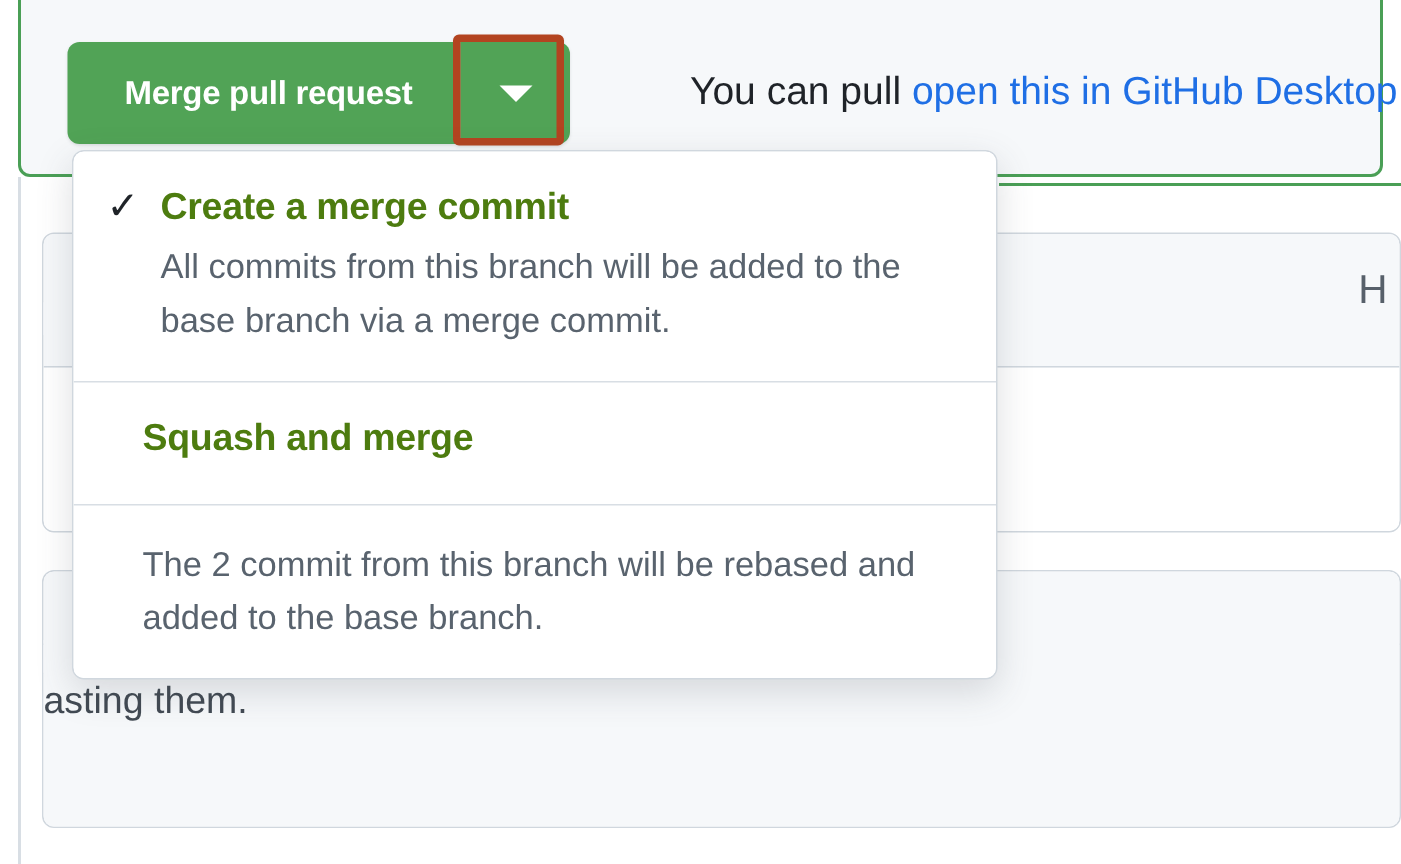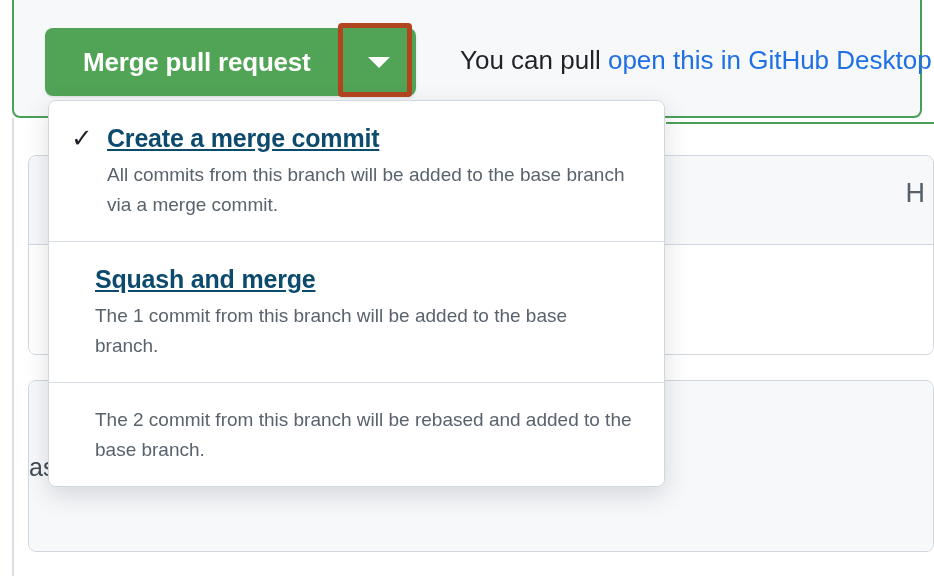--- a/index.html
+++ b/index.html
@@ -139,21 +139,21 @@
     height: 68px;
     z-index: 40;
     filter: drop-shadow(0 1px 1px rgba(27,31,36,0.12));
   }
   .merge-btn-main {
     background: #51a356;
     color: #ffffff;
     border: none;
     border-radius: 8px 0 0 8px;
     font-family: "Liberation Sans", sans-serif;
-    font-size: 26px;
+    font-size: 22px;
     font-weight: bold;
     padding: 0 32px 16px 38px;
     cursor: pointer;
     line-height: 68px;
     letter-spacing: -0.2px;
     white-space: nowrap;
   }
   .merge-btn-caret-wrap {
     position: relative;
     width: 73px;
@@ -231,28 +231,27 @@
     width: 22px;
     height: 26px;
     font-size: 26px;
     line-height: 26px;
     color: #1f2328;
     font-family: "DejaVu Sans", sans-serif;
   }
   .menu-title {
     font-size: 25px;
     font-weight: bold;
-    color: #0c4a6e;
+    color: #4d7c0f;
     letter-spacing: -0.2px;
     margin: 0 0 6px 0;
     line-height: 1.25;
-    text-decoration: underline;
   }
   .menu-desc {
-    font-size: 19px;
+    font-size: 23px;
     color: #59636e;
     line-height: 1.55;
     margin: 0;
     max-width: 540px;
     font-family: "Liberation Sans", sans-serif;
   }
 </style>
 </head>
 <body>
 
@@ -299,21 +298,20 @@
   <div class="dropdown">
 
     <div class="menu-item">
       <span class="menu-check">✓</span>
       <div class="menu-title">Create a merge commit</div>
       <div class="menu-desc">All commits from this branch will be added to the base branch via a merge commit.</div>
     </div>
 
     <div class="menu-item">
       <div class="menu-title">Squash and merge</div>
-      <div class="menu-desc">The 1 commit from this branch will be added to the base branch.</div>
     </div>
 
     <div class="menu-item">
       <div class="menu-desc">The 2 commit from this branch will be rebased and added to the base branch.</div>
     </div>
 
   </div>
 
 </div>
 

